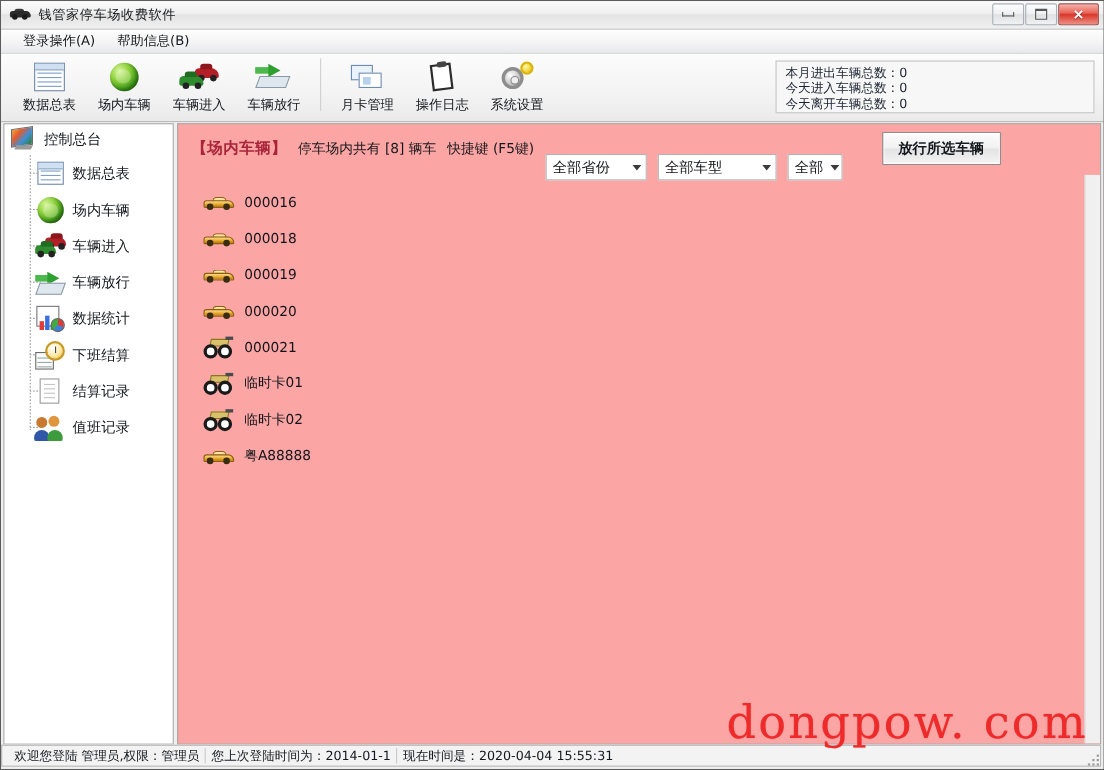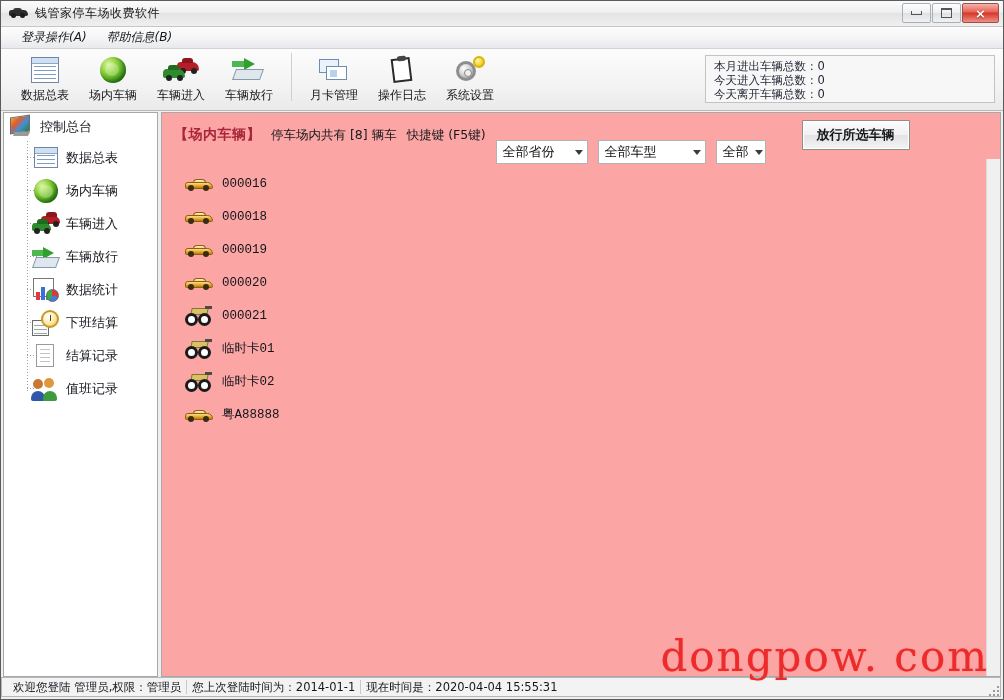--- a/index.html
+++ b/index.html
@@ -55,21 +55,21 @@
     background:linear-gradient(to bottom,#f5b2ab 0%,#e8665a 42%,#d8382a 52%,#ef8f84 100%);
   }
   .win-btn .mn{width:11px;height:4px;border:1px solid #555;border-top:none;}
   .win-btn .mx{width:11px;height:10px;border:1px solid #555;border-top-width:2px;}
   .win-btn .cl{color:#fff;font-size:13px;font-weight:bold;line-height:1;text-shadow:0 1px 1px rgba(0,0,0,.4);}
 
   
   .menubar{
     height:22px;flex:0 0 22px;display:flex;align-items:center;
     background:linear-gradient(to bottom,#fdfdfd 0%,#f4f4f5 55%,#e8e9ec 100%);
-    border-bottom:1px solid #d2d2d4; padding-left:10px;font-style:italic;
+    border-bottom:1px solid #d2d2d4; padding-left:10px;
   }
   .menu-item{
     font-size:12px;color:#16181b;padding:2px 10px;cursor:pointer;
   }
 
   
   .toolbar{
     height:62px;flex:0 0 62px;position:relative;display:flex;align-items:flex-start;
     background:linear-gradient(to bottom,#fcfcfc 0%,#f3f3f3 60%,#eaeaea 100%);
     border-bottom:1px solid #b9b9b9; padding-left:10px;
@@ -193,21 +193,21 @@
   .combo.w1{width:92px;} .combo.w2{width:108px;} .combo.w3{width:50px;}
   .btn-release{
     height:30px;padding:0 14px;margin-left:26px;
     border:1px solid #8d8d8d;border-radius:1px;
     background:linear-gradient(to bottom,#fcfcfc 0%,#f1f1f1 48%,#e3e3e3 52%,#f4f4f4 100%);
     font-size:13px;font-weight:bold;color:#14181d;cursor:pointer;white-space:nowrap;
     font-family:"DejaVu Sans","Liberation Sans",sans-serif;
     box-shadow:0 0 0 1px #fff inset;
   }
 
-  .veh-list{position:absolute;left:0;right:14px;top:46px;bottom:0;overflow:hidden;padding-top:8px;font-family:Liberation Mono, monospace;}
+  .veh-list{position:absolute;left:0;right:14px;top:46px;bottom:0;overflow:hidden;padding-top:8px;}
   .veh-row{height:33px;display:flex;align-items:center;padding-left:22px;cursor:pointer;}
   .veh-row .v-ico{width:30px;height:22px;flex:0 0 30px;display:flex;align-items:center;justify-content:center;}
   .veh-row .v-lbl{font-size:12.5px;color:#111418;margin-left:8px;white-space:nowrap;}
   .gold-car{position:relative;width:28px;height:14px;}
   .gold-car .gb{position:absolute;left:0;bottom:2px;width:28px;height:7px;border-radius:4px 8px 2px 2px;
      background:linear-gradient(to bottom,#fbdc8d 0%,#e8a829 55%,#b57a12 100%);border:1px solid #8c5f10;}
   .gold-car .gt{position:absolute;left:8px;bottom:7px;width:13px;height:5px;border-radius:4px 4px 0 0;
      background:linear-gradient(to bottom,#fff0bc 0%,#e7bc53 100%);border:1px solid #8c5f10;border-bottom:none;}
   .gold-car .gw{position:absolute;bottom:0;width:6px;height:6px;border-radius:50%;background:#3a2c10;}
   .gold-car .gw1{left:3px;} .gold-car .gw2{left:18px;}

